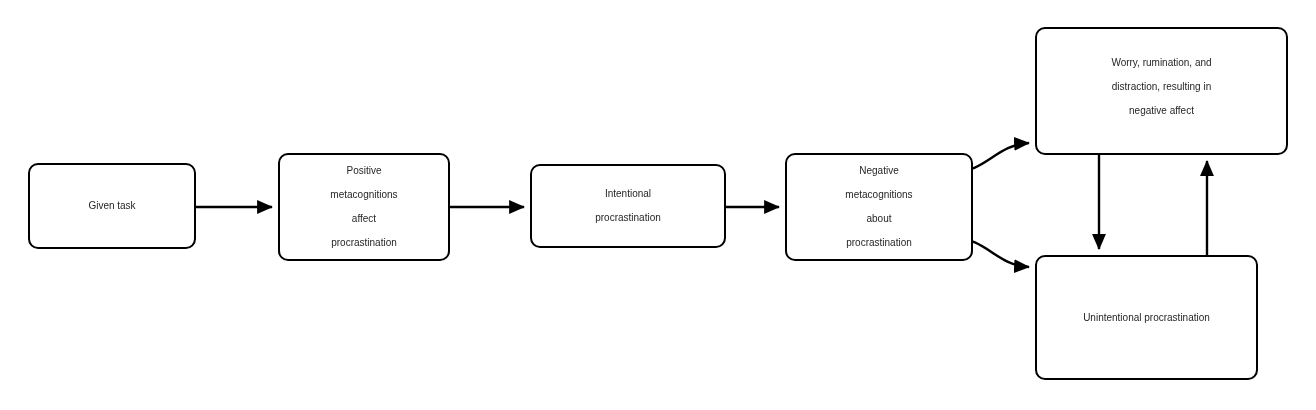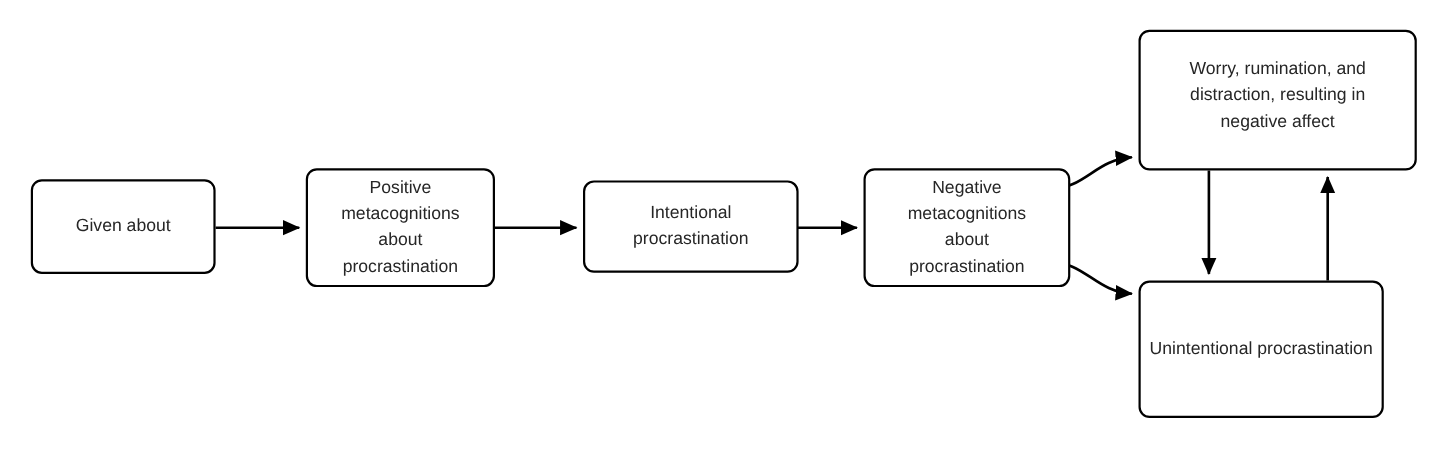--- a/index.html
+++ b/index.html
@@ -30,21 +30,21 @@
     position: absolute;
     box-sizing: border-box;
     background: #ffffff;
     border: 2px solid #000000;
     border-radius: 10px;
     display: flex;
     align-items: center;
     justify-content: center;
     text-align: center;
     color: #262626;
-    font-size: 16px;
+    font-size: 10px;
     line-height: 24px;
     font-family: "Liberation Sans", sans-serif;
     z-index: 2;
   }
   .node .node-label {
     display: block;
     width: 100%;
     padding: 0 6px;
     box-sizing: border-box;
     white-space: pre-line;
@@ -94,27 +94,27 @@
     <g>
       <line x1="1099" y1="155" x2="1099" y2="249" stroke="#000000" stroke-width="2.4" marker-end="url(#arrowhead)"></line>
     </g>
 
     <g>
       <line x1="1207" y1="255" x2="1207" y2="161" stroke="#000000" stroke-width="2.4" marker-end="url(#arrowhead)"></line>
     </g>
   </svg>
 
   <div class="node" id="node-given-task">
-    <span class="node-label">Given about</span>
+    <span class="node-label">Given task</span>
   </div>
 
   <div class="node" id="node-positive-metacog">
     <span class="node-label">Positive
 metacognitions
-about
+affect
 procrastination</span>
   </div>
 
   <div class="node" id="node-intentional-proc">
     <span class="node-label">Intentional
 procrastination</span>
   </div>
 
   <div class="node" id="node-negative-metacog">
     <span class="node-label">Negative

